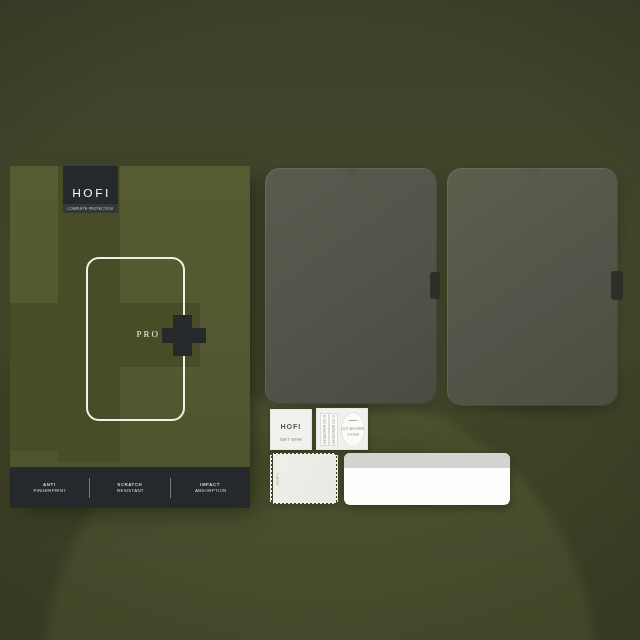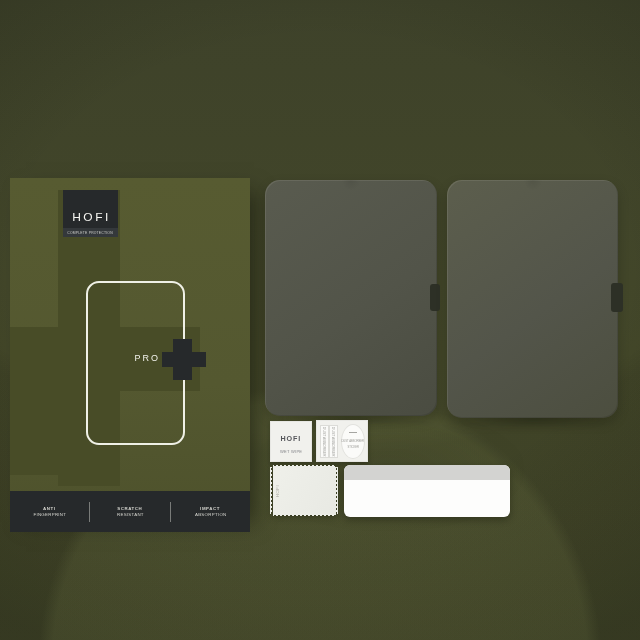--- a/index.html
+++ b/index.html
@@ -4,38 +4,38 @@
 <style>
   html,body{margin:0;padding:0;background:#3c4026;}
   body{width:640px;height:640px;overflow:hidden;font-family:"Liberation Sans",sans-serif;}
   #stage{position:absolute;left:0;top:0;width:640px;height:640px;overflow:hidden;
     background:
       radial-gradient(circle 470px at 50% 104%, rgba(128,136,80,0.16) 0 57%, rgba(128,136,80,0) 60%),
       radial-gradient(circle 720px at 50% -30%, rgba(0,0,0,0) 0 87%, rgba(0,0,0,0.07) 90% 100%),
       radial-gradient(ellipse 560px 420px at 50% 42%, rgba(0,0,0,0) 55%, rgba(10,12,6,0.22) 100%),
       linear-gradient(180deg,#3e422a 0%,#434729 55%,#474b2c 100%);
   }
-  .abs{position:absolute;margin-top:12px;}
+  .abs{position:absolute;}
 
   
   #box{left:10px;top:166px;width:240px;height:342px;
        background:linear-gradient(180deg,#575b31 0%,#545830 60%,#4e522c 100%);
        box-shadow:10px 8px 20px -6px rgba(14,16,8,0.55);}
   .band-v{left:48px;top:0;width:62px;height:296px;background:#484c27;}
   .band-h{left:0;top:137px;width:190px;height:64px;background:#484c27;}
   .band-c{left:0;top:201px;width:48px;height:84px;background:#484c27;}
   #logo-block{left:53px;top:0;width:55px;height:47px;background:#26292b;
       display:flex;flex-direction:column;align-items:center;justify-content:flex-end;}
   #logo-text{color:#f7f7f3;font-size:12px;letter-spacing:2.5px;font-weight:400;
       transform:scaleY(0.95);margin-bottom:4px;padding-left:2px;}
   #logo-strip{width:100%;height:9px;background:#34383b;display:flex;align-items:center;justify-content:center;}
   #logo-tagline{color:#cfd0cc;font-size:8px;letter-spacing:0.5px;white-space:nowrap;transform:scale(0.42);}
   #tablet-outline{left:76px;top:91px;width:95px;height:160px;border:2px solid #eff0e6;border-radius:13px;}
   #pro-label{left:118px;top:163px;width:32px;text-align:right;color:#f2f2ec;
-      font-family:Liberation Sans, sans-serif;font-size:9px;letter-spacing:2px;}
+      font-family:Liberation Serif, serif;font-size:9px;letter-spacing:2px;}
   .plus-h{left:152px;top:162px;width:44px;height:15px;background:#26292b;}
   .plus-v{left:163px;top:149px;width:19px;height:41px;background:#26292b;}
   #features{left:0;top:301px;width:240px;height:41px;background:#26292b;
       display:flex;align-items:center;}
   .feature{flex:1;display:flex;flex-direction:column;align-items:center;justify-content:center;
       color:#d6d6d0;text-align:center;}
   .feature .l1{font-size:8px;line-height:9px;font-weight:bold;letter-spacing:1px;transform:scale(0.55);white-space:nowrap;}
   .feature .l2{font-size:8px;line-height:9px;letter-spacing:0.5px;transform:scale(0.55);margin-top:-3px;white-space:nowrap;}
   .fsep{width:1px;height:20px;background:rgba(225,225,218,0.45);}
 

